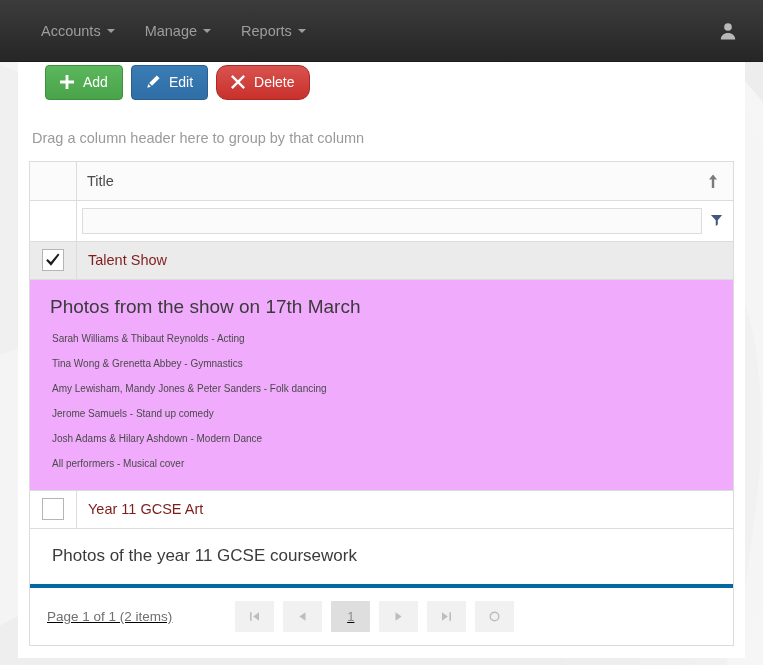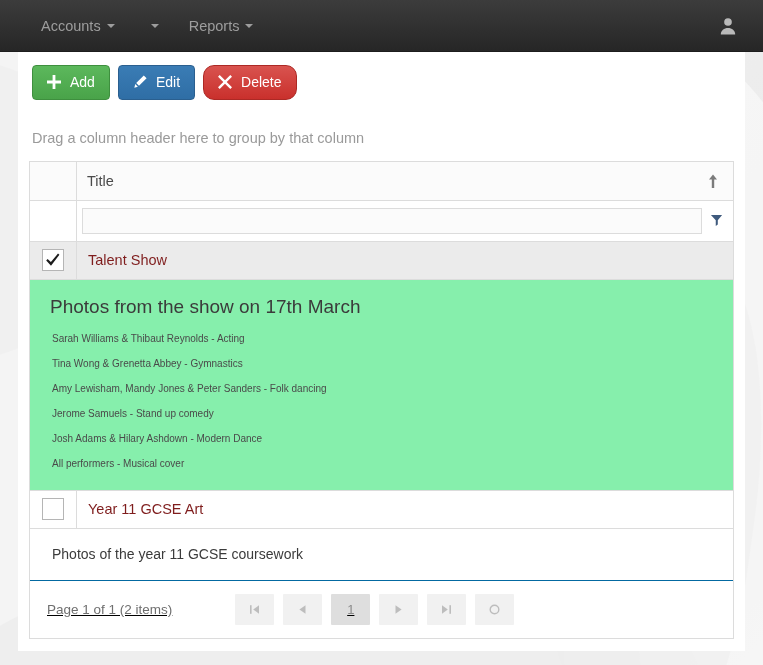--- a/index.html
+++ b/index.html
@@ -60,21 +60,21 @@
     right: 8px; top: 250px;
     border-radius: 50% 50% 40% 40%;
     transform: rotate(8deg);
     background: #f1f1f1;
   }
 
   
   .navbar {
     position: relative;
     z-index: 5;
-    height: 52px;
+    height: 62px;
     background: linear-gradient(to bottom, #3c3c3c 0%, #262626 100%);
     border-bottom: 1px solid #1d1d1d;
     display: flex;
     box-sizing: border-box;
   }
   .nav-items {
     display: flex;
     align-items: center;
     margin-left: 26px;
   }
@@ -110,21 +110,21 @@
     z-index: 3;
     left: 18px;
     top: 51px;
     width: 727px;
     background: #ffffff;
     box-sizing: border-box;
   }
 
   
   .toolbar {
-    padding: 14px 14px 14px 14px;
+    padding: 14px 14px 14px 27px;
     display: flex;
     gap: 8px;
     background: #fff;
   }
   .btn {
     display: inline-flex;
     align-items: center;
     gap: 9px;
     border: 1px solid transparent;
     border-radius: 4px;
@@ -237,41 +237,41 @@
     box-sizing: border-box;
     display: flex;
     align-items: center;
     justify-content: center;
     cursor: pointer;
   }
   .chk svg { width: 16px; height: 16px; display: block; }
 
   
   .detail {
-    background: #86efac;
+    background: #f0abfc;
     border-bottom: 1px solid #dcdcdc;
     padding: 16px 0 14px 0;
   }
   .detail-title {
     font-size: 19px;
     color: #3b3b3b;
     padding: 0 0 8px 20px;
     font-weight: normal;
     margin: 0;
   }
   .detail-line {
     font-size: 10px;
     color: #4a4a4a;
     padding: 7px 0 7px 22px;
   }
   .detail-simple {
     background: #fff;
-    border-bottom: 1px solid #0369a1;
+    border-bottom: 4px solid #0369a1;
     padding: 17px 0 18px 22px;
-    font-size: 14px;
+    font-size: 17px;
     color: #3b3b3b;
   }
 
   
   .pager {
     margin: 0 11px;
     border: 1px solid #dcdcdc;
     border-top: none;
     background: #fff;
     height: 58px;
@@ -326,20 +326,21 @@
 
 <div class="navbar">
   <div class="nav-items">
 
     <div class="nav-item">
       <span>Accounts</span>
       <span class="caret"></span>
     </div>
 
     <div class="nav-item">
+      <span>Manage</span>
       <span class="caret"></span>
     </div>
 
     <div class="nav-item">
       <span>Reports</span>
       <span class="caret"></span>
     </div>
 
   </div>
   <div class="nav-right">

